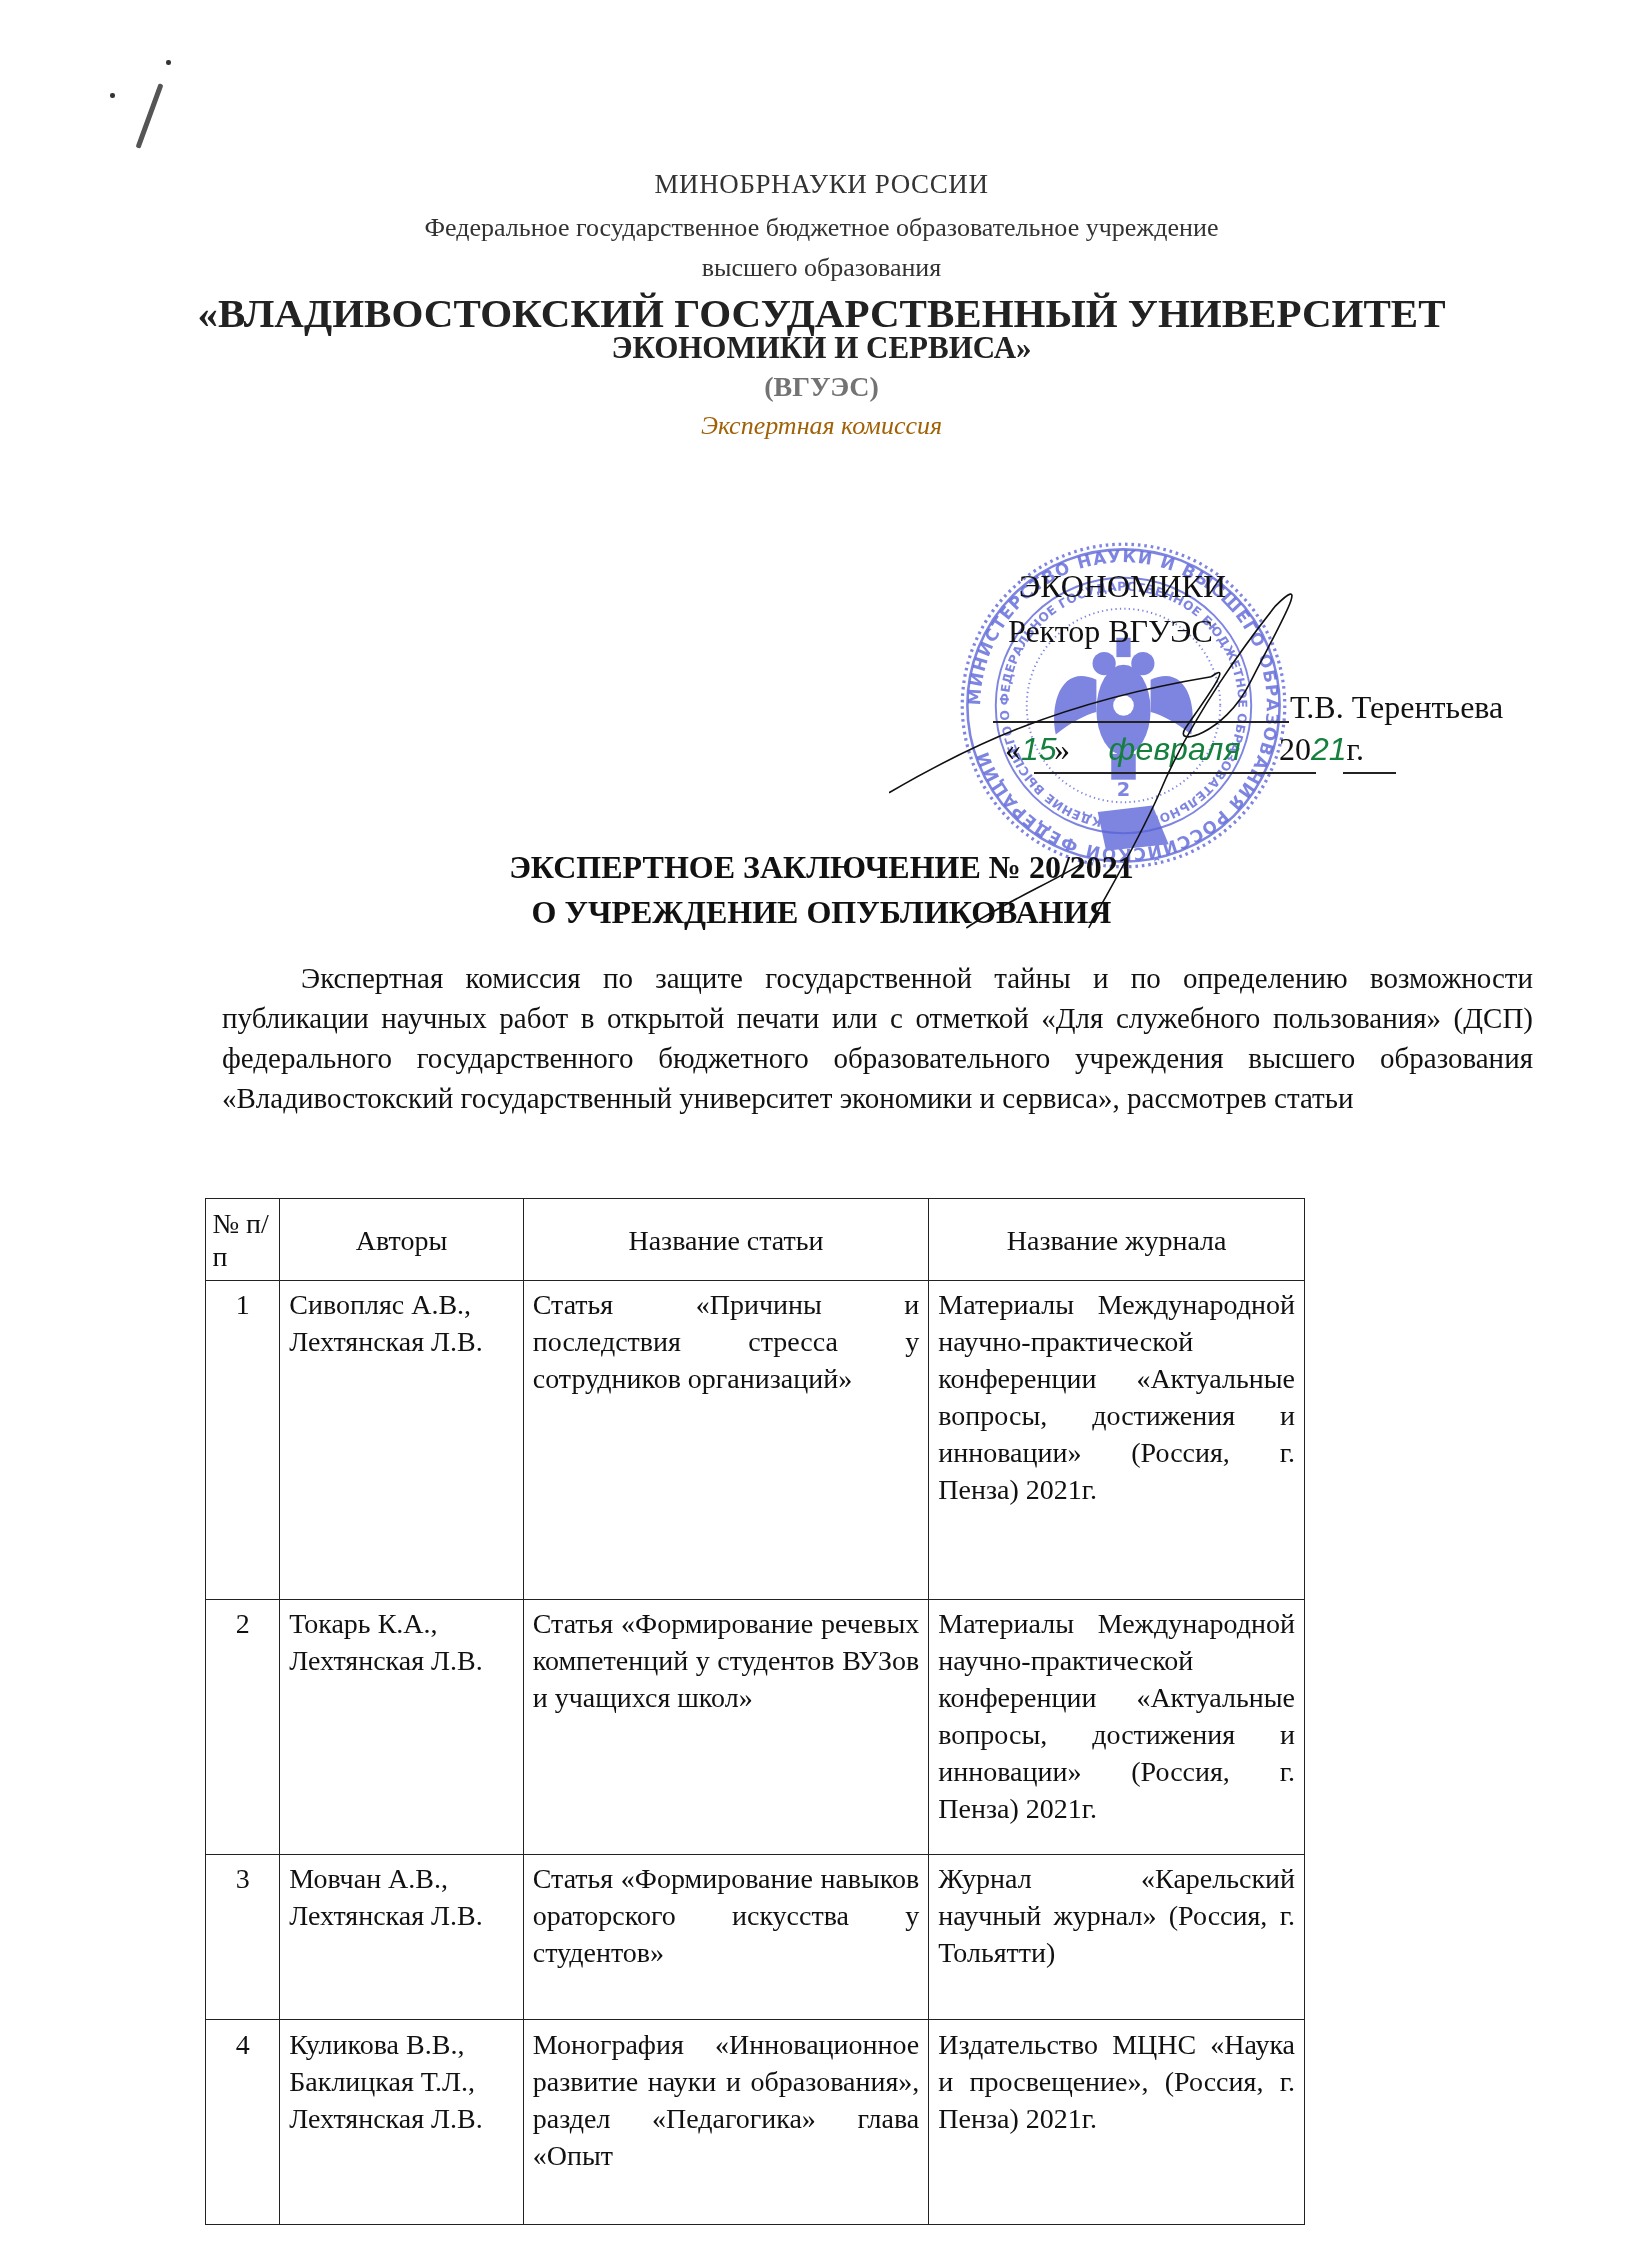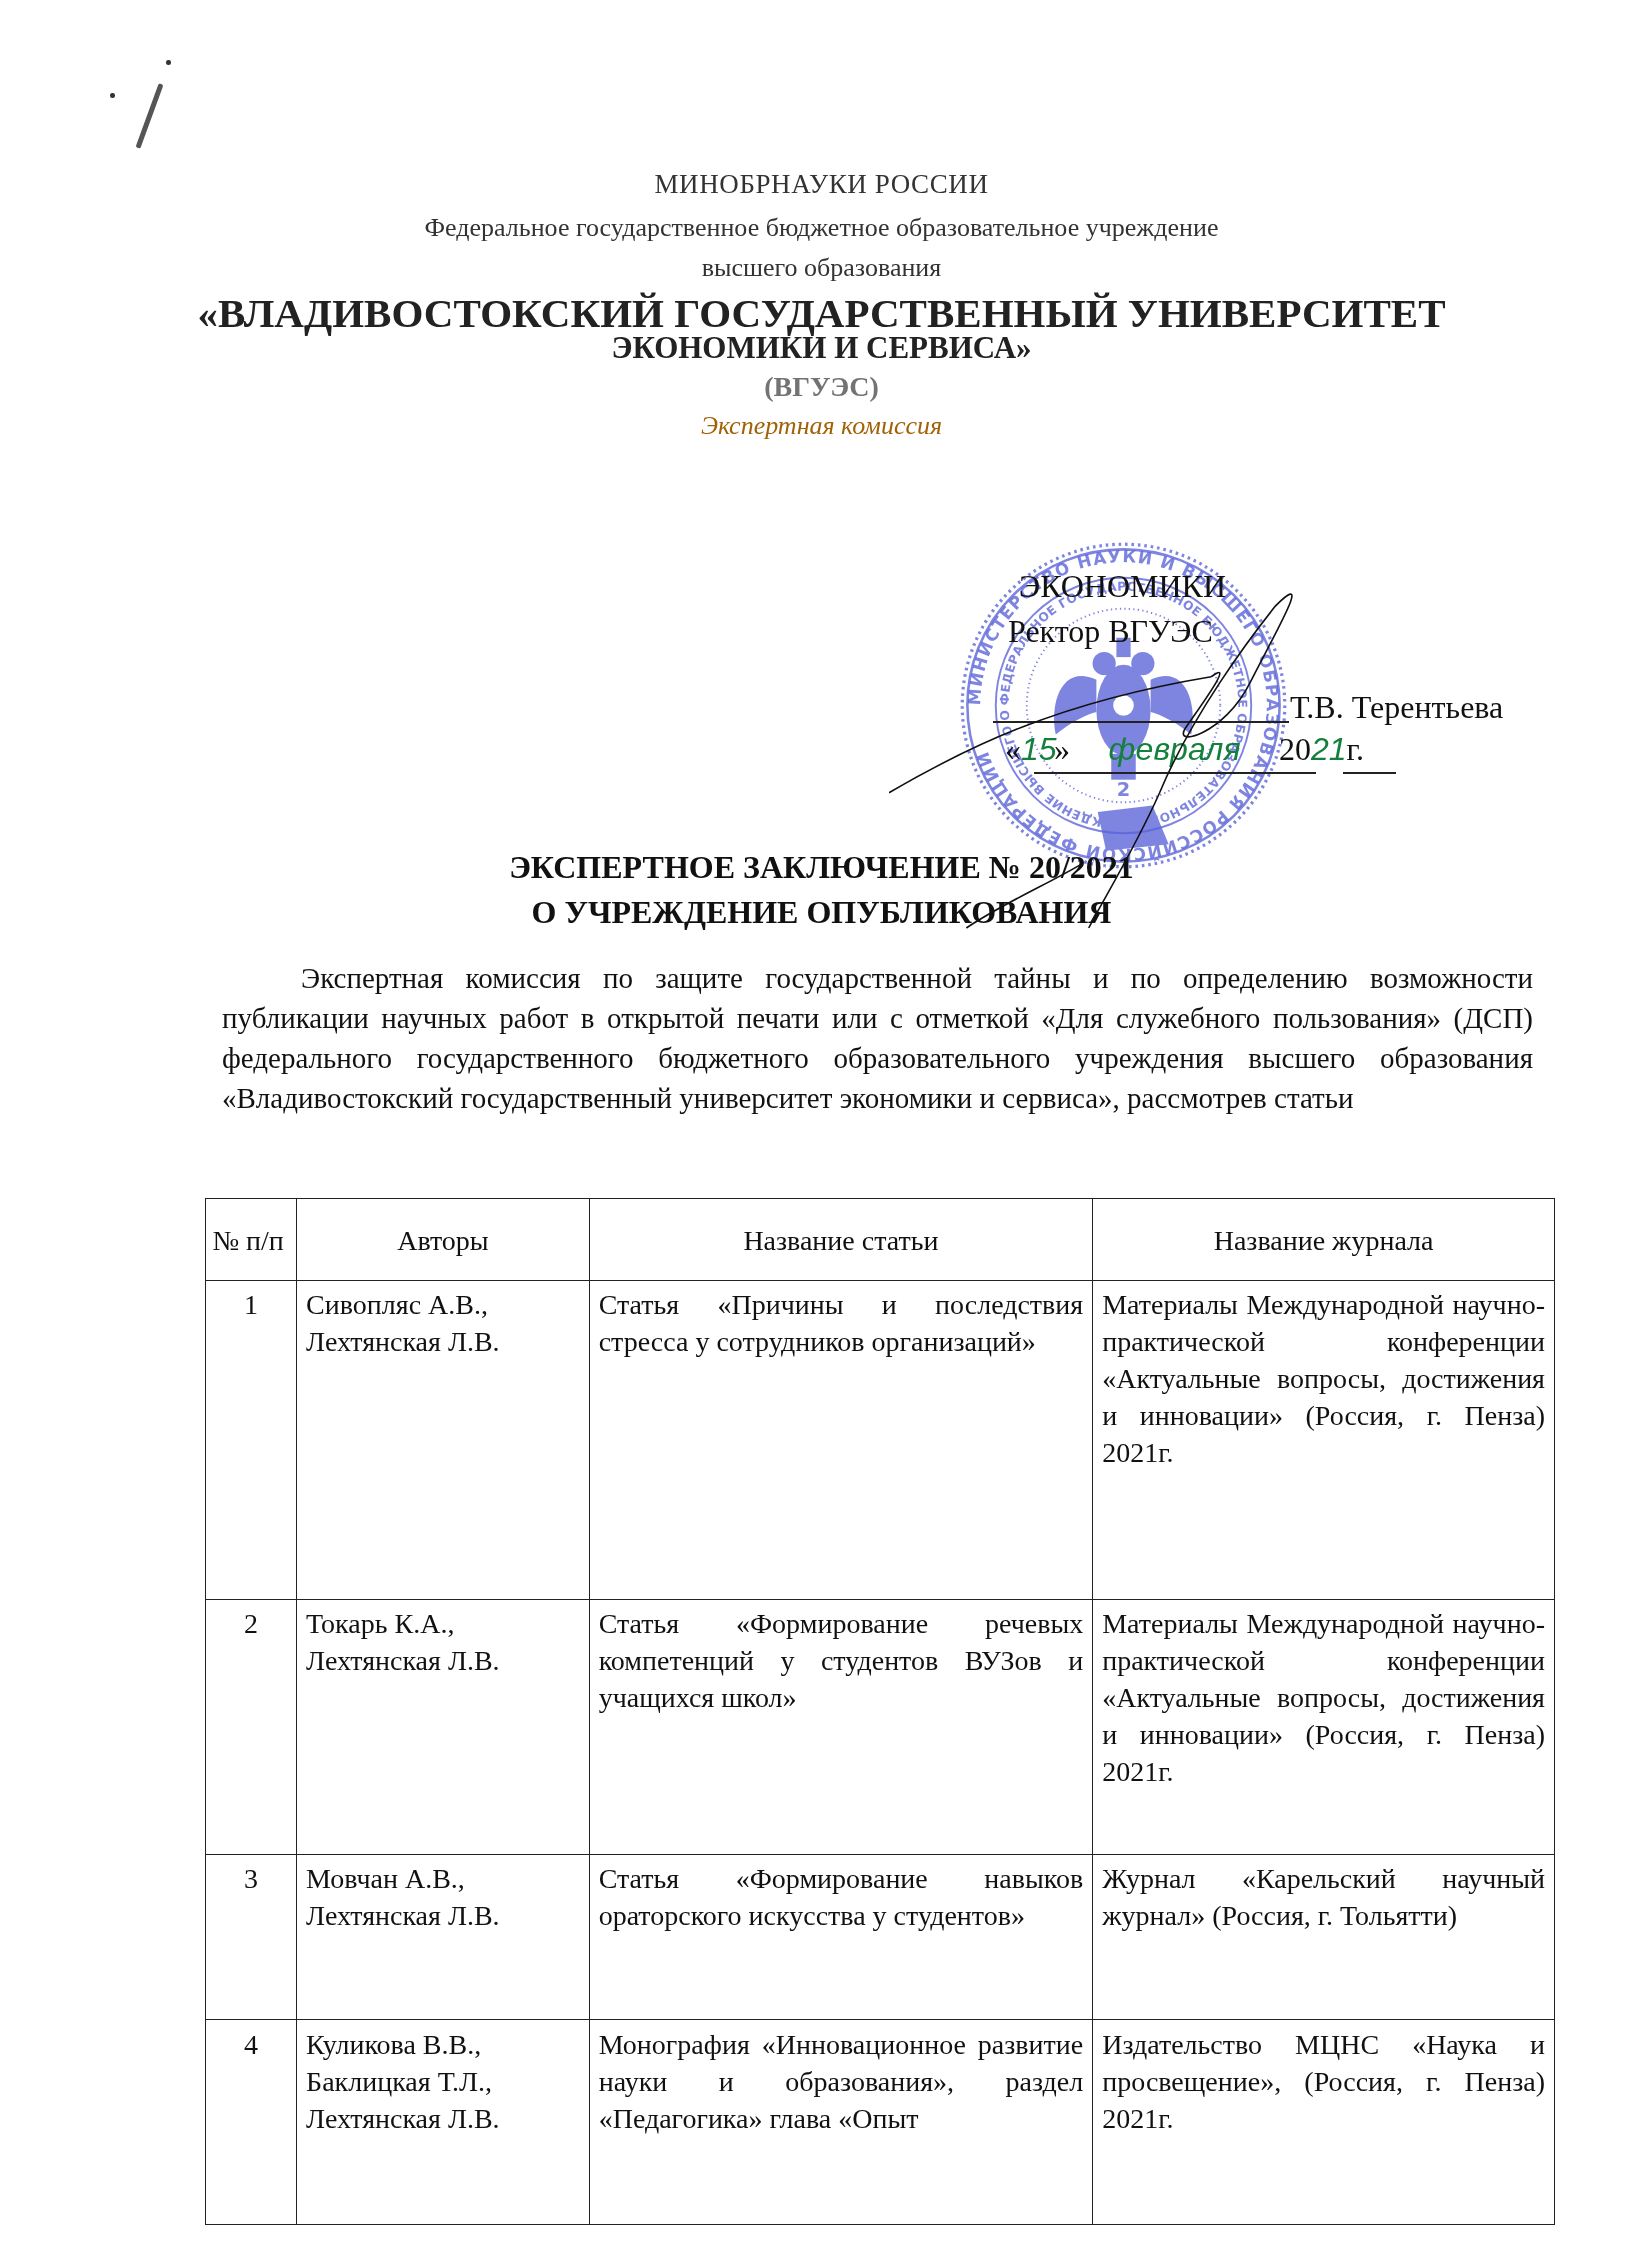--- a/index.html
+++ b/index.html
@@ -40,21 +40,21 @@
   
   .title { position: absolute; left: 0; width: 1643px; text-align: center; font-weight: bold; font-size: 32px; }
   .title1 { top: 849px; }
   .title2 { top: 894px; }
 
   
   .intro { position: absolute; left: 222px; top: 958px; width: 1311px; font-size: 29px;
     line-height: 40px; text-align: justify; text-indent: 79px; }
 
   
-  table.tbl { position: absolute; left: 205px; top: 1198px; width: 1350px;
+  table.tbl { position: absolute; left: 205px; top: 1198px; width: 1100px;
     border-collapse: collapse; font-size: 28px; }
   .tbl td, .tbl th { border: 1.9px solid #222; vertical-align: top; padding: 5.2px 9px 3.9px 9px;
     line-height: 37px; font-weight: normal; }
   .tbl th { vertical-align: middle; text-align: center; }
   .tbl th.c-num { text-align: left; padding-left: 6.4px; line-height: 33px; }
   .tbl td.c-num { text-align: center; padding-left: 2.6px; padding-right: 2.6px; }
   .c-num { width: 73px; }
   .c-auth { width: 268px; }
   .c-title { width: 475px; }
   .c-jour { width: 434px; }

